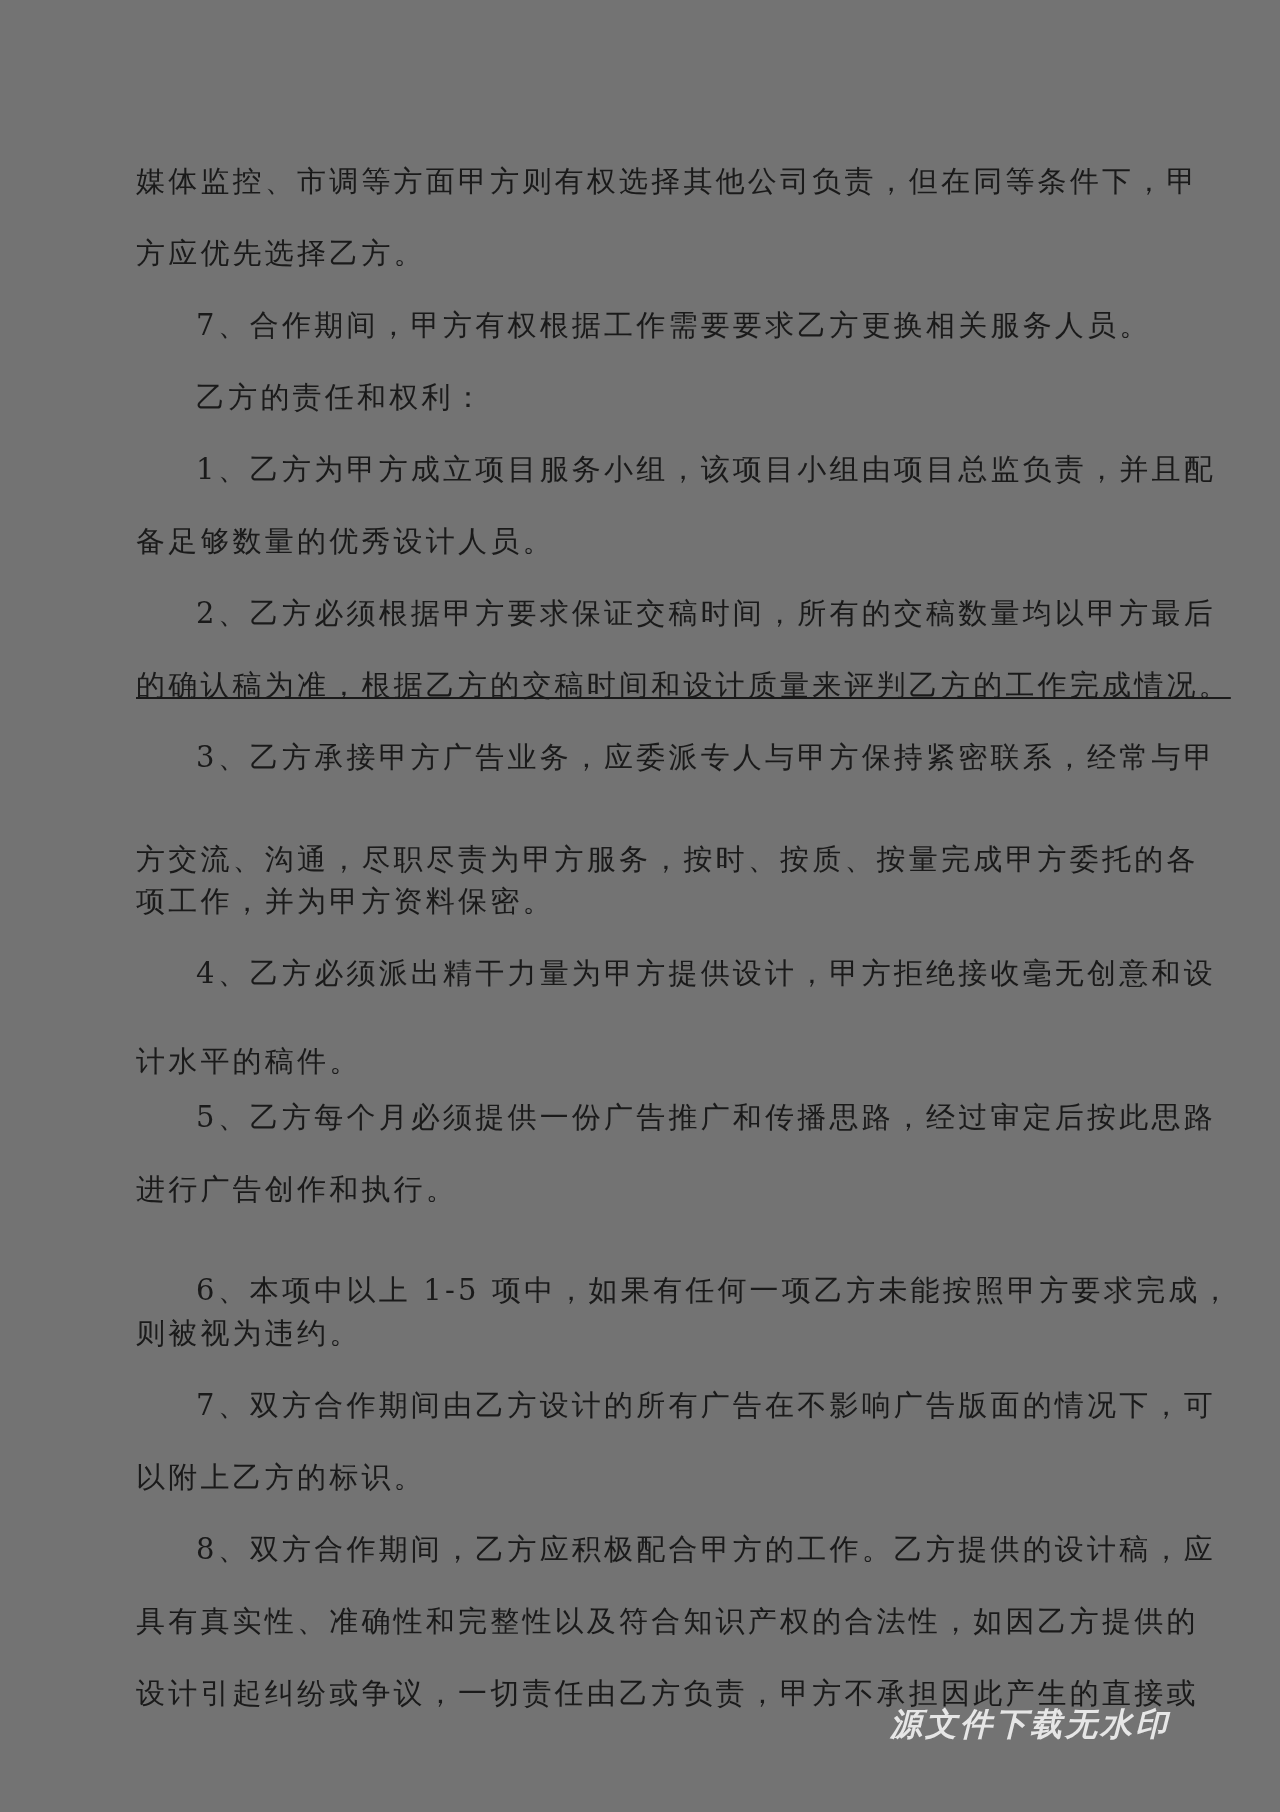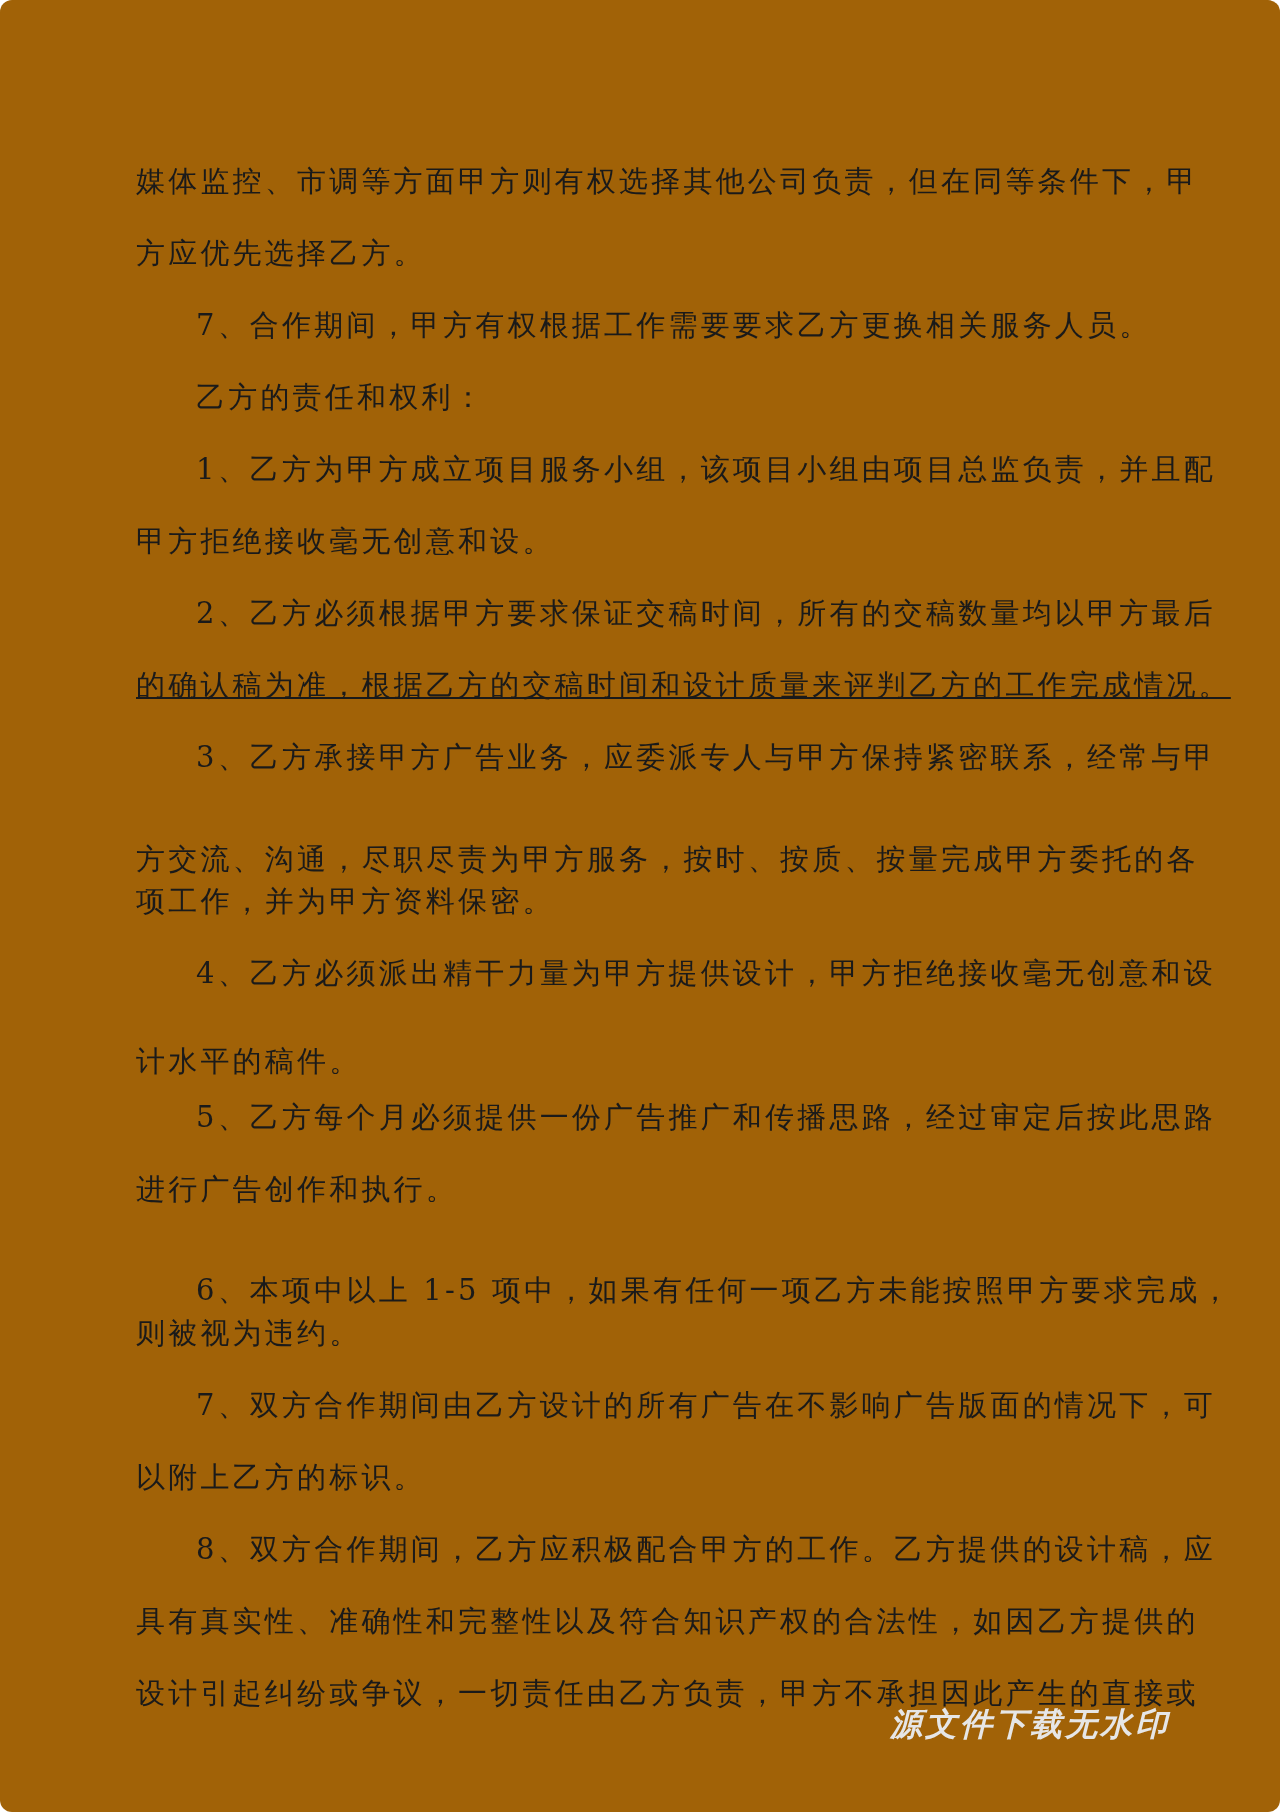--- a/index.html
+++ b/index.html
@@ -14,22 +14,21 @@
       overflow: hidden;
       font-family: "DejaVu Serif", "Liberation Serif", serif;
       color: #1a1a1a;
     }
     .page {
       position: absolute;
       left: 0;
       top: 0;
       width: 1280px;
       height: 1812px;
-      background: #a16207;
-      border-radius: 12px;
+      background: #737373;
     }
     .line {
       position: absolute;
       left: 136px;
       font-size: 29px;
       line-height: 36px;
       white-space: nowrap;
       letter-spacing: 3.2px;
     }
     .line.indent {
@@ -73,21 +72,21 @@
 </head>
 <body>
 
 <div class="page">
   <div id="lines">
     <div class="line" style="top: 163px;">媒体监控、市调等方面甲方则有权选择其他公司负责，但在同等条件下，甲</div>
     <div class="line" style="top: 235px;">方应优先选择乙方。</div>
     <div class="line indent" style="top: 307px;">7、合作期间，甲方有权根据工作需要要求乙方更换相关服务人员。</div>
     <div class="line indent" style="top: 379px;">乙方的责任和权利：</div>
     <div class="line indent" style="top: 451px;">1、乙方为甲方成立项目服务小组，该项目小组由项目总监负责，并且配</div>
-    <div class="line" style="top: 523px;">甲方拒绝接收毫无创意和设。</div>
+    <div class="line" style="top: 523px;">备足够数量的优秀设计人员。</div>
     <div class="line indent" style="top: 595px;">2、乙方必须根据甲方要求保证交稿时间，所有的交稿数量均以甲方最后</div>
     <div class="line" style="top: 667px; text-decoration: underline;">的确认稿为准，根据乙方的交稿时间和设计质量来评判乙方的工作完成情况。</div>
     <div class="line indent" style="top: 739px;">3、乙方承接甲方广告业务，应委派专人与甲方保持紧密联系，经常与甲</div>
     <div class="line" style="top: 841px;">方交流、沟通，尽职尽责为甲方服务，按时、按质、按量完成甲方委托的各</div>
     <div class="line" style="top: 883px;">项工作，并为甲方资料保密。</div>
     <div class="line indent" style="top: 955px;">4、乙方必须派出精干力量为甲方提供设计，甲方拒绝接收毫无创意和设</div>
     <div class="line" style="top: 1027px; margin-top: 16px;">计水平的稿件。</div>
     <div class="line indent" style="top: 1099px;">5、乙方每个月必须提供一份广告推广和传播思路，经过审定后按此思路</div>
     <div class="line" style="top: 1171px;">进行广告创作和执行。</div>
     <div class="line indent" style="top: 1243px; margin-top: 29px;">6、本项中以上 1-5 项中，如果有任何一项乙方未能按照甲方要求完成，</div>

